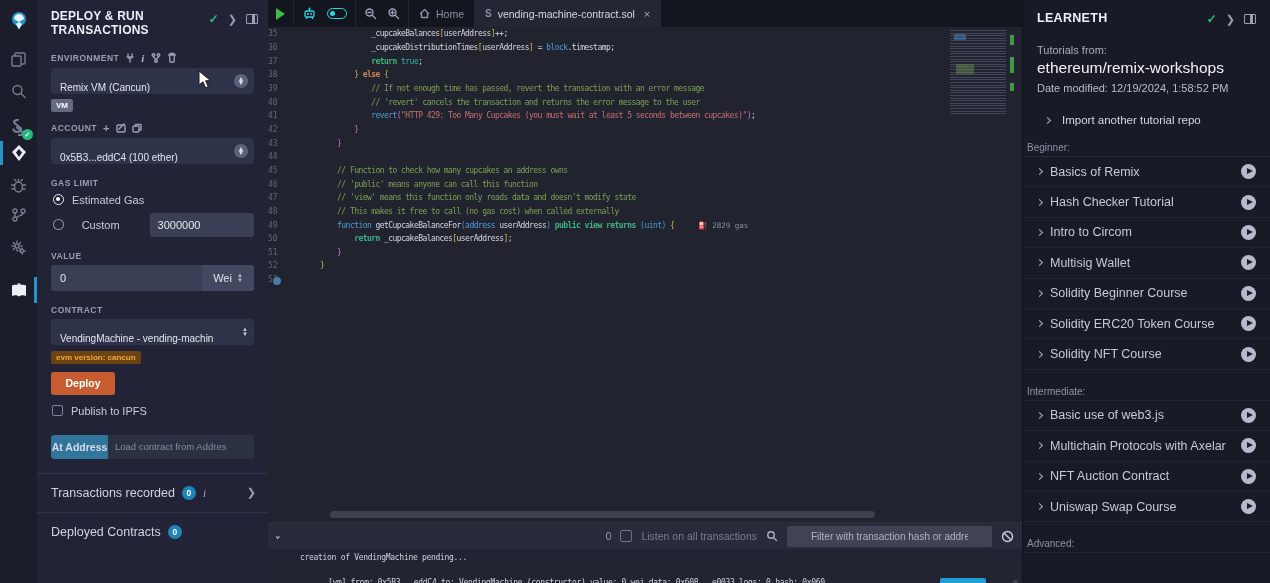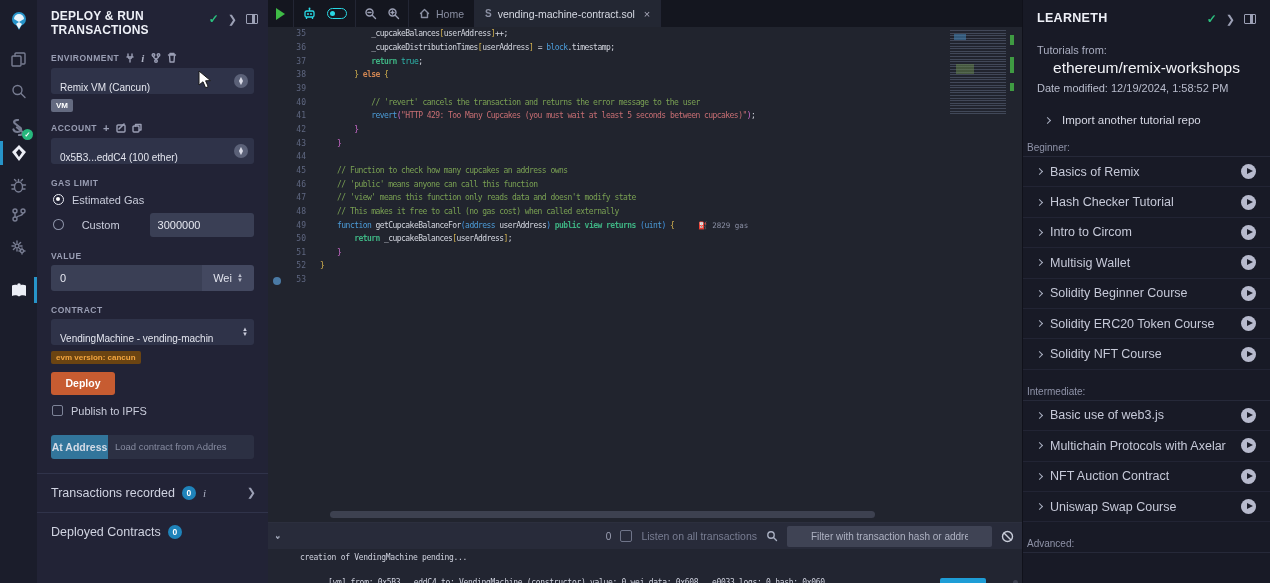--- a/index.html
+++ b/index.html
@@ -59,21 +59,21 @@
   .tb-group { display:flex; align-items:center; padding:0 8px; gap:10px; border-right:1px solid #232634; }
   .play-icon { width:0; height:0; border-left:9px solid #3fbb46; border-top:6px solid transparent; border-bottom:6px solid transparent; cursor:pointer; }
   .toggle { width:20px; height:11px; border:1.5px solid #29d8e4; border-radius:6px; position:relative; cursor:pointer; }
   .toggle::after { content:""; position:absolute; left:2px; top:1.5px; width:5px; height:5px; border-radius:50%; background:#29d8e4; }
   .tab { display:flex; align-items:center; gap:6px; padding:0 10px; font-size:10.5px; color:#8a8fa2; border-right:1px solid #232634; cursor:pointer;text-align:right; }
   .tab.active { background:#232733; color:#d6d9e3; }
   .tab .close-x { color:#aab; font-size:11px; margin-left:3px; }
   .sol-glyph { color:#8b90a3; font-size:10px; font-weight:bold; }
   .code-area { position:absolute; left:0; top:27px; width:100%; height:495px; overflow:hidden; }
   .code-line { display:flex; height:13.66px; align-items:center; position:relative; }
-  .gutter { width:52px; min-width:52px; text-align:right; padding-right:14px; color:#5f6781; font-family:"DejaVu Sans Mono", monospace; font-size:8px; position:relative; }
+  .gutter { width:52px; min-width:52px; text-align:left; padding-right:14px; color:#5f6781; font-family:"DejaVu Sans Mono", monospace; font-size:8px; position:relative; }
   .bp-dot { position:absolute; left:5px; top:2px; width:8px; height:8px; border-radius:50%; background:#4a7aa5; }
   .code-text { font-family:"DejaVu Sans Mono", monospace; font-size:8px; letter-spacing:-.55px; white-space:pre; color:#d4d7e0; }
   .c-pl{color:#d4d7e0} .c-kb{color:#4c9cd8} .c-kg{color:#3eb383;font-weight:bold} .c-lit{color:#2db3a9}
   .c-else{color:#cf8552;font-weight:bold} .c-cm{color:#7aa153} .c-str{color:#c76e73}
   .c-b1{color:#d9b650} .c-b2{color:#cf6ccf} .c-b3{color:#3f93e0}
   .gas-hint { margin-left:24px; font-size:7.5px; color:#8b90a5; font-family:"DejaVu Sans Mono", monospace; letter-spacing:0; display:flex; align-items:center; gap:3px; }
   .minimap { position:absolute; right:16px; top:3px; width:56px; height:84px; opacity:.8;
     background:
       linear-gradient(90deg, rgba(122,161,83,.5) 0 18px, transparent 18px) 6px 34px / 40px 10px no-repeat,
       linear-gradient(90deg, rgba(76,156,216,.55) 0 12px, transparent 12px) 4px 4px / 30px 6px no-repeat,
@@ -94,21 +94,21 @@
   .term-line { padding:4px 0 0 32px; }
   .partial-row { position:absolute; left:0; bottom:0; height:5px; overflow:hidden; width:100%; }
   .partial-inner { display:flex; align-items:flex-start; gap:10px; padding-left:60px; }
   .debug-chip { position:absolute; left:672px; top:0; width:46px; height:16px; background:#1e9dd6; border-radius:2px; color:#fff; font-size:8px; font-family:"Liberation Sans",sans-serif; text-align:center; line-height:16px; }
   .term-vscroll { position:absolute; right:4px; top:31px; width:5px; height:28px; background:#3e4150; border-radius:3px; }
   
   .learneth { position:absolute; left:1022px; top:0; width:248px; height:583px; background:#181a26; border-left:1px solid #10111a; overflow:hidden; }
   .ln-header { display:flex; justify-content:space-between; align-items:center; padding:9px 14px 4px 14px; }
   .ln-title { font-size:12.5px; font-weight:bold; color:#eef0f7; letter-spacing:.3px; }
   .ln-sub { margin:14px 14px 0; font-size:11px; color:#a9adc0; }
-  .ln-repo { margin:3px 14px 0; font-size:15.5px; color:#f2f3f7;text-align:center; }
+  .ln-repo { margin:3px 14px 0; font-size:15.5px; color:#f2f3f7; }
   .ln-date { margin:5px 14px 0; font-size:11px; color:#b9bdcd; }
   .ln-import { display:flex; align-items:center; gap:12px; margin:20px 14px 0 22px; font-size:11.5px; color:#d6d8e4; cursor:pointer; }
   .css-chev { width:5px; height:5px; border-right:1.5px solid #aab0c2; border-top:1.5px solid #aab0c2; transform:rotate(45deg); display:inline-block; }
   .ln-sec-label { margin:16px 4px 3px; font-size:10px; color:#8f93a8; }
   .ln-sec-rule { height:1px; background:#262939; margin:0; }
   .ln-item { display:flex; align-items:center; gap:8px; padding:0 14px; height:30.4px; border-bottom:1px solid #222434; font-size:12.5px; color:#c6c9d8; cursor:pointer; }
   .ln-item .css-chev { min-width:5px; }
   .play-circle { margin-left:auto; width:15px; height:15px; min-width:15px; border-radius:50%; background:#b7bacd; position:relative; cursor:pointer; }
   .play-circle::after { content:""; position:absolute; left:5.5px; top:4px; width:0; height:0; border-left:6px solid #1c1e2b; border-top:3.5px solid transparent; border-bottom:3.5px solid transparent; }
   .cols-icon { width:12px; height:10px; border:1.2px solid #9ca0b5; border-radius:1px; position:relative; }
@@ -366,21 +366,21 @@
           <div class="code-line">
             <span class="gutter">37</span>
             <span class="code-text"><span class="c-pl">            </span><span class="c-kg">return </span><span class="c-lit">true</span><span class="c-pl">;</span></span>
           </div>
           <div class="code-line">
             <span class="gutter">38</span>
             <span class="code-text"><span class="c-pl">        </span><span class="c-b1">} </span><span class="c-else">else</span><span class="c-b1"> {</span></span>
           </div>
           <div class="code-line">
             <span class="gutter">39</span>
-            <span class="code-text"><span class="c-pl">            </span></span>
+            <span class="code-text"><span class="c-pl">            </span><span class="c-cm">// If not enough time has passed, revert the transaction with an error message</span></span>
           </div>
           <div class="code-line">
             <span class="gutter">40</span>
             <span class="code-text"><span class="c-pl">            </span><span class="c-cm">// 'revert' cancels the transaction and returns the error message to the user</span></span>
           </div>
           <div class="code-line">
             <span class="gutter">41</span>
             <span class="code-text"><span class="c-pl">            </span><span class="c-kb">revert</span><span class="c-b2">(</span><span class="c-str">"HTTP 429: Too Many Cupcakes (you must wait at least 5 seconds between cupcakes)"</span><span class="c-b2">)</span><span class="c-pl">;</span></span>
           </div>
           <div class="code-line">

